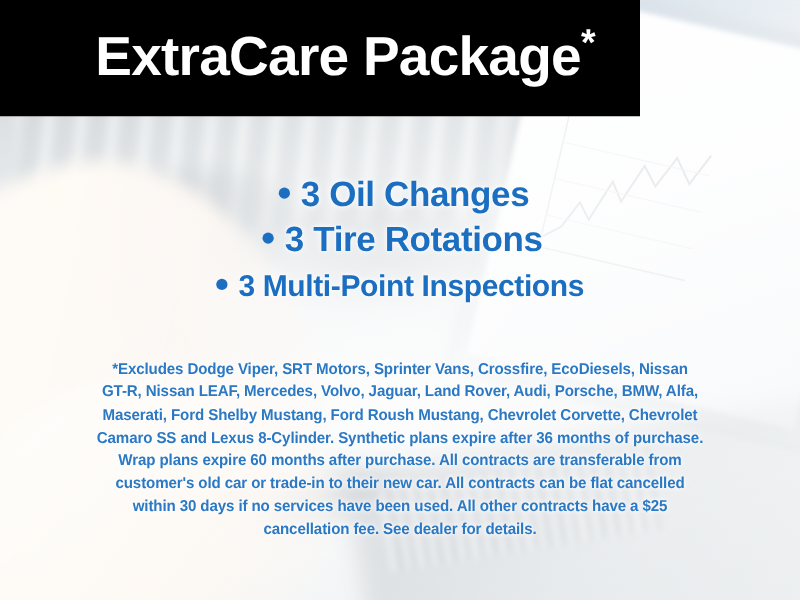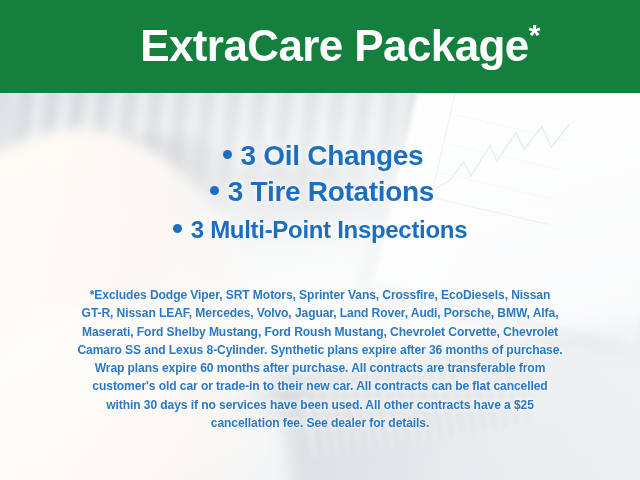--- a/index.html
+++ b/index.html
@@ -159,23 +159,23 @@
   }
   .bg-vignette {
     inset: 0;
     background: radial-gradient(ellipse at 50% 48%, rgba(255,255,255,0.34) 0%, rgba(255,255,255,0) 62%);
   }
 
   
   .banner {
     position: absolute;
     left: 0; top: 0;
-    width: 640px;
+    width: 512px;
     height: 93px;
-    background: #15803d;
+    background: #000000;
     display: flex;
     align-items: center;
     justify-content: center;
     box-sizing: border-box;
     padding-left: 40px;
   }
   .banner-title {
     color: #ffffff;
     font-size: 44px;
     font-weight: bold;

